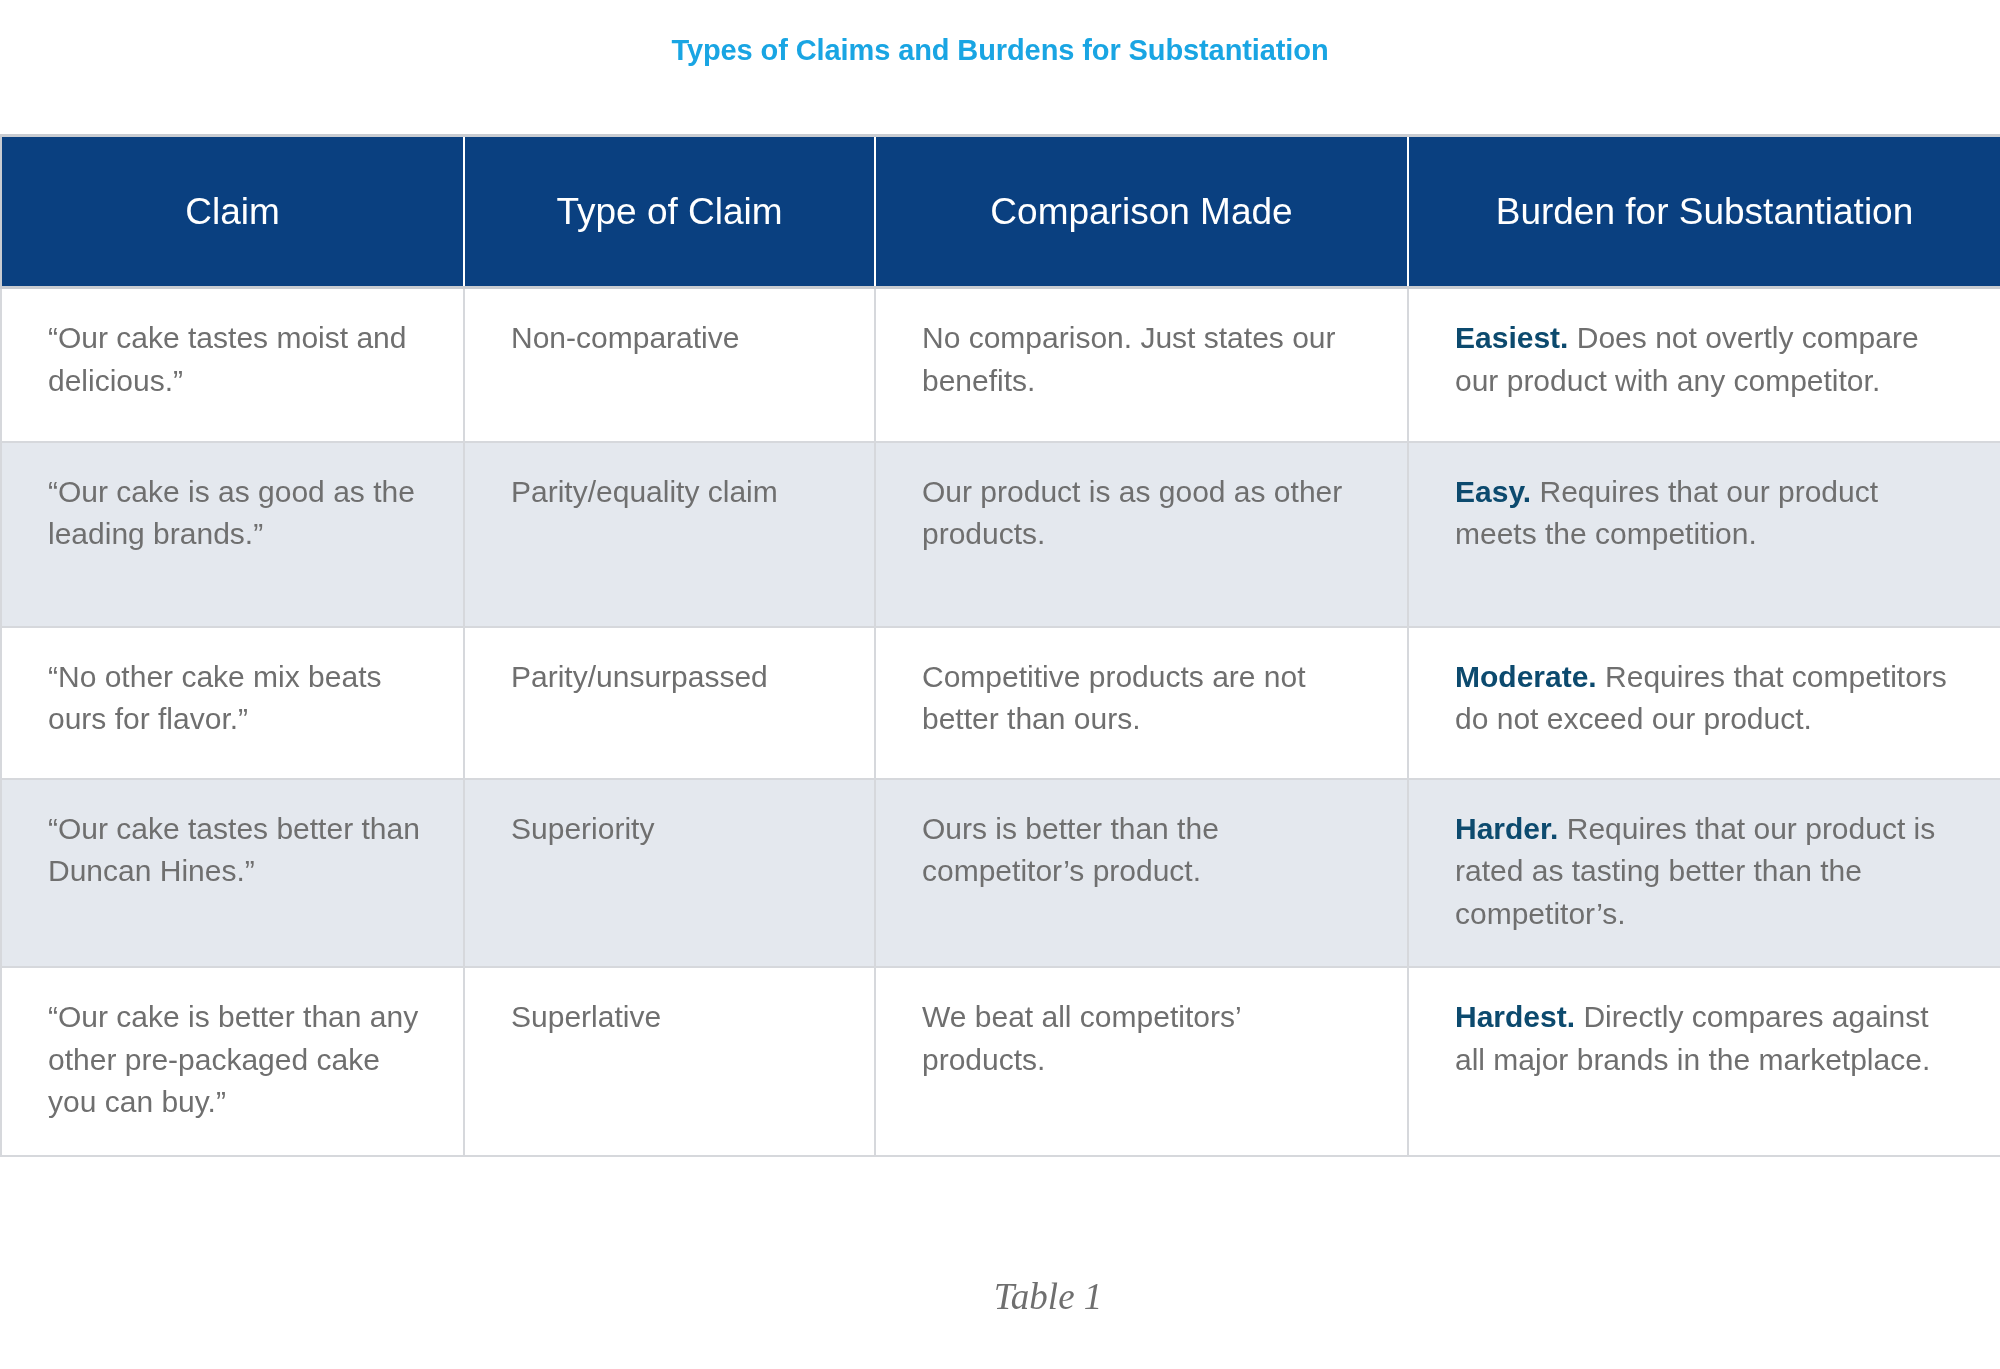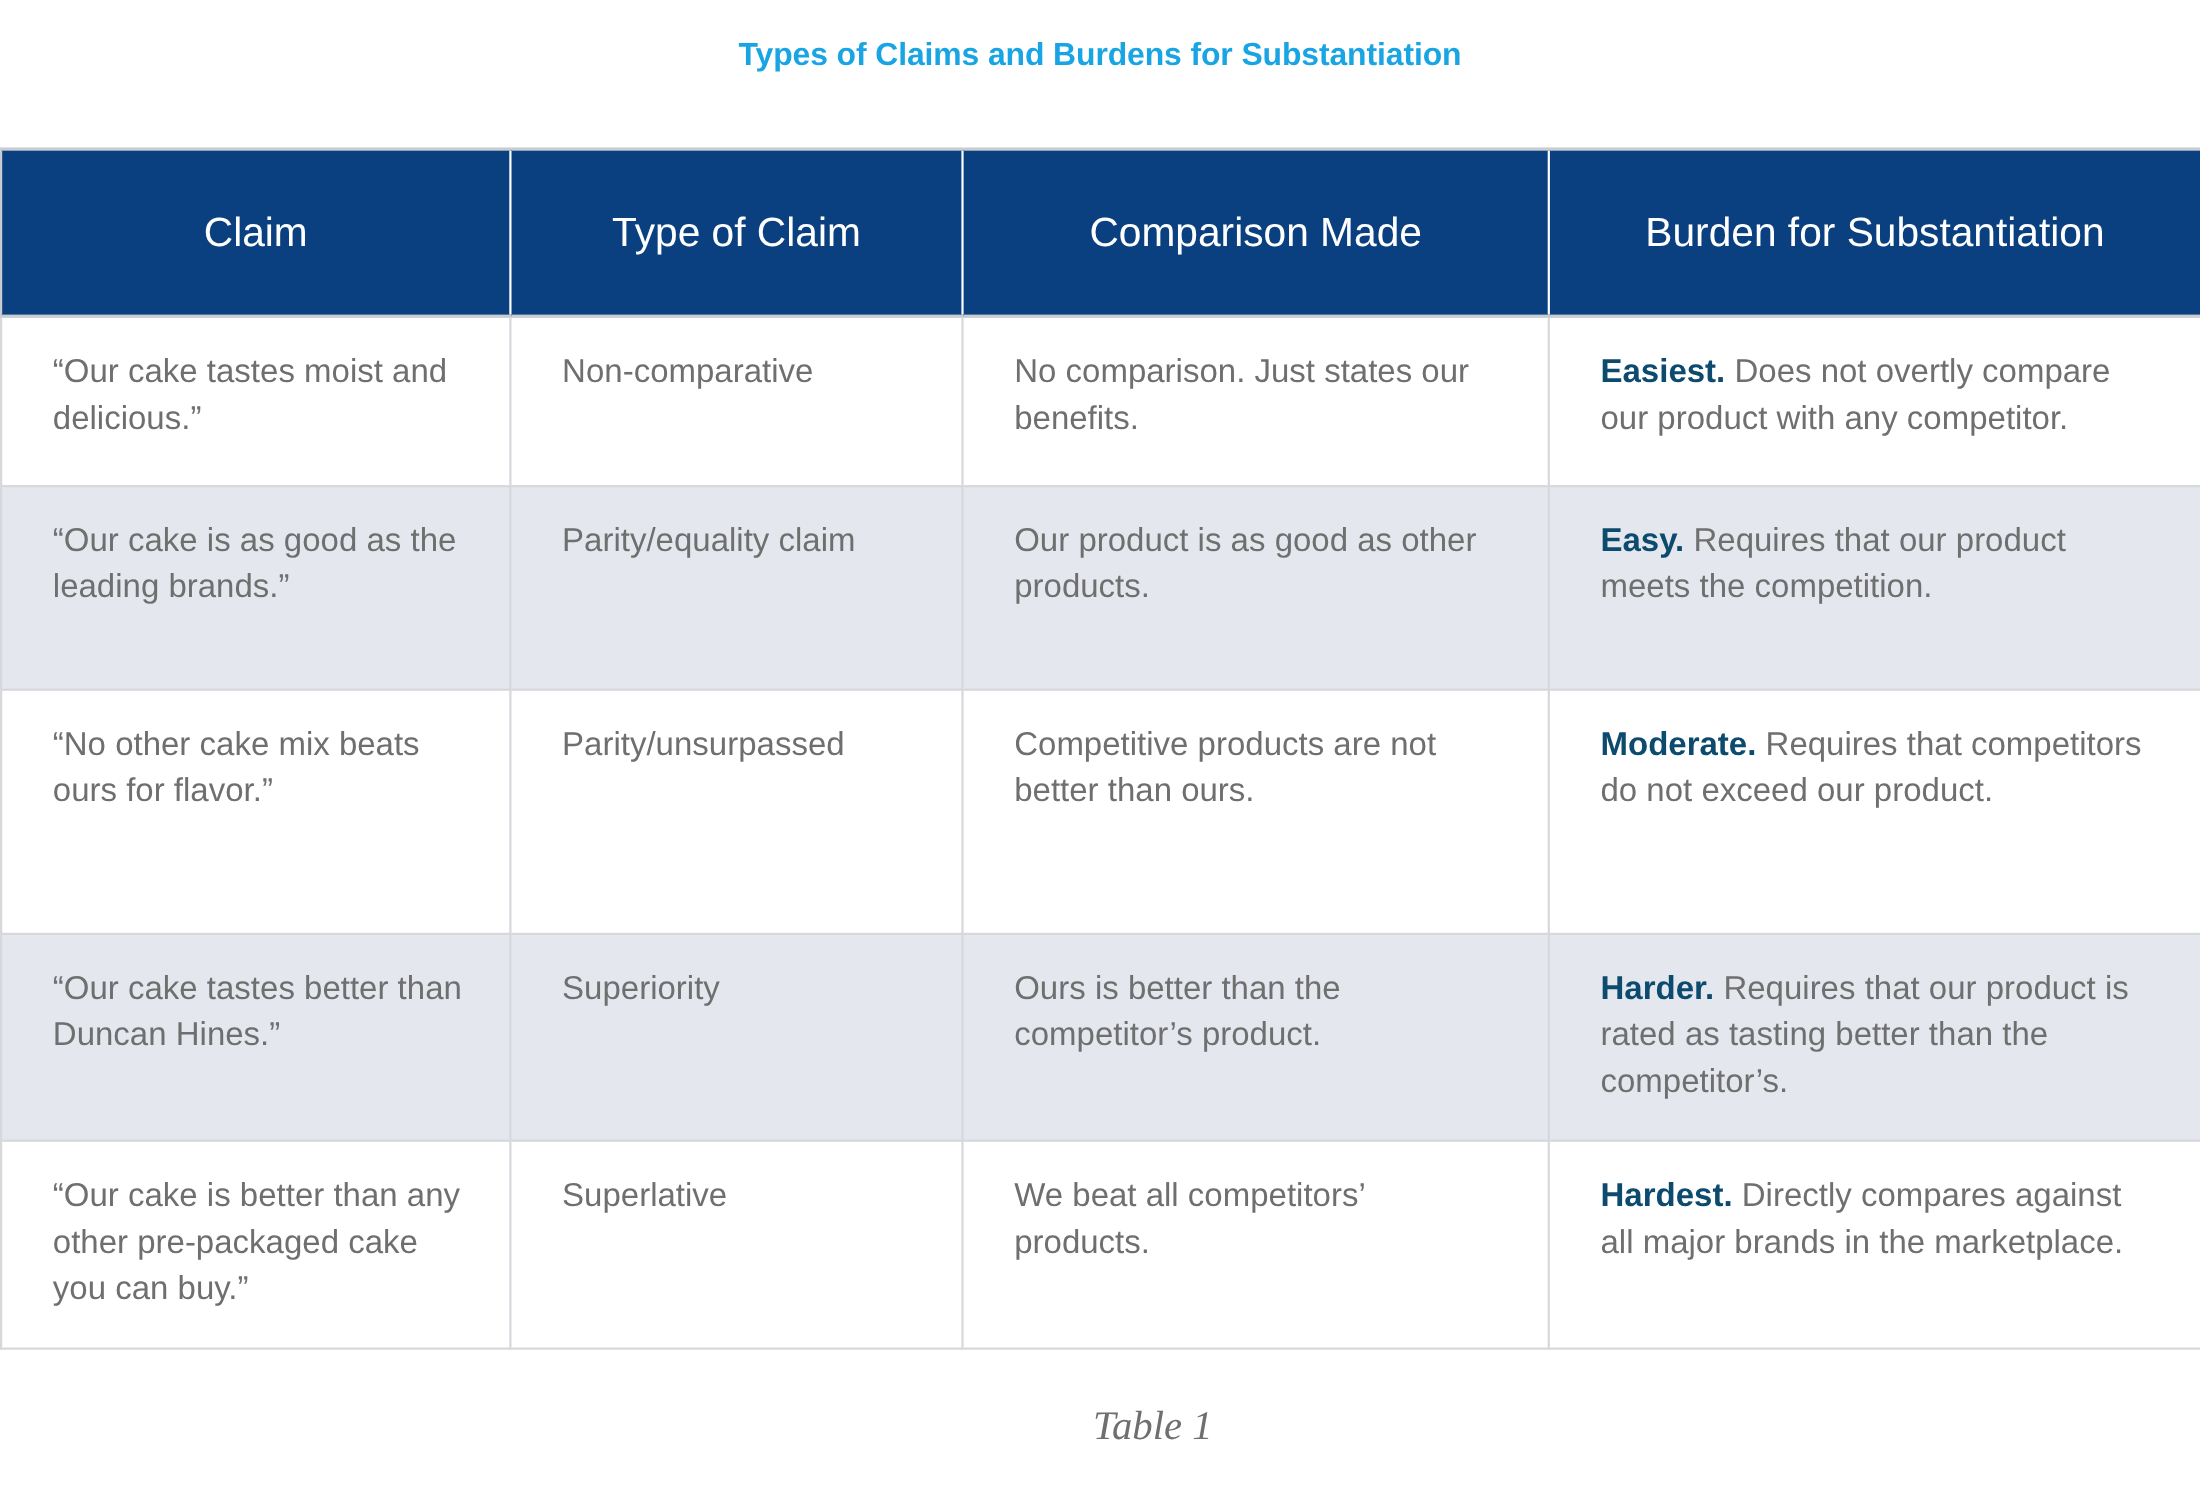--- a/index.html
+++ b/index.html
@@ -99,21 +99,21 @@
     background: #ffffff;
   }
 
   tbody td .lead {
     font-weight: bold;
     color: #0c4a6e;
   }
 
   tbody tr.r1 td { height: 154px; }
   tbody tr.r2 td { height: 185px; }
-  tbody tr.r3 td { height: 222px; }
+  tbody tr.r3 td { height: 152px; }
   tbody tr.r4 td { height: 167px; }
   tbody tr.r5 td { height: 185px; }
 
   
   .caption {
     position: absolute;
     left: 0;
     top: 1275px;
     width: 2000px;
     text-align: center;

